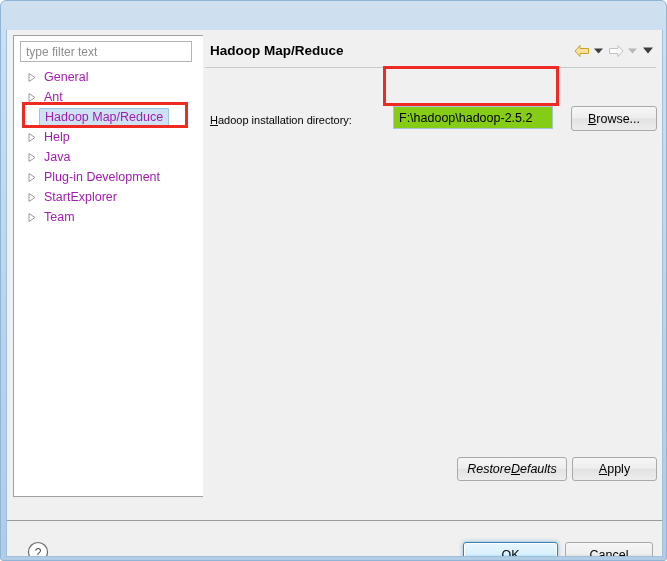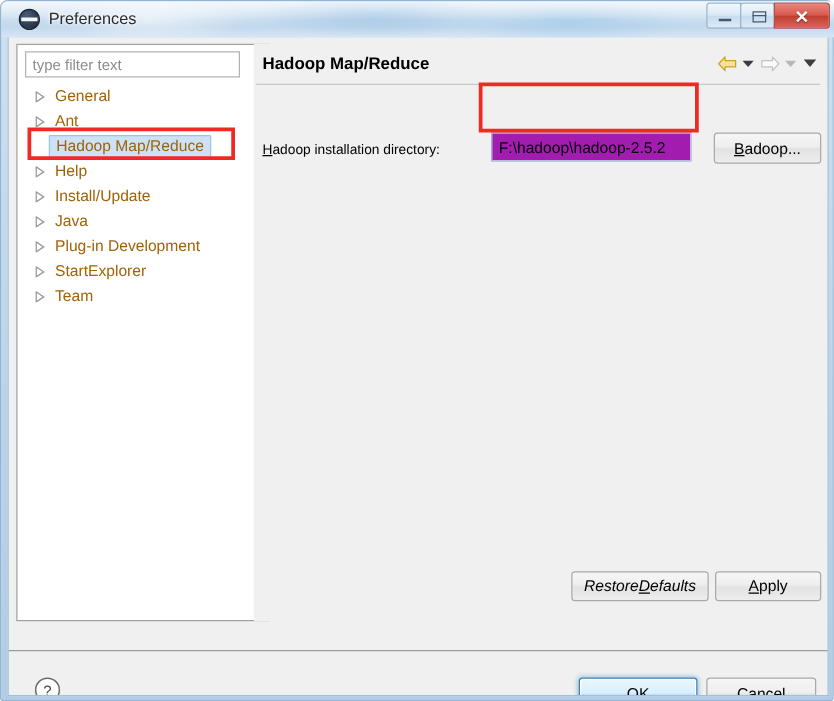--- a/index.html
+++ b/index.html
@@ -170,21 +170,21 @@
     left: 0; top: 31px;
     width: 100%;
   }
   .tree-item {
     position: relative;
     height: 20px;
     display: flex;
     align-items: center;
     padding-left: 14px;
     font-size: 12.5px;
-    color: #a16207;
+    color: #a21caf;
     white-space: nowrap;
   }
   .tree-item .arrow {
     width: 14px;
     display: inline-block;
     flex: 0 0 14px;
     color: #9a9a9a;
     font-size: 9px;
     line-height: 1;
   }
@@ -239,21 +239,21 @@
     white-space: nowrap;
   }
   .field-label u { text-decoration: underline; }
 
   .dir-input {
     position: absolute;
     left: 190px; top: 71px;
     width: 160px;
     height: 23px;
     box-sizing: border-box;
-    background: #a21caf;
+    background: #84cc16;
     border: 1px solid #a8c4da;
     font-size: 12.5px;
     color: #000000;
     padding: 2px 5px;
     outline: none;
     font-family: "Liberation Sans", sans-serif;
   }
 
   .btn {
     box-sizing: border-box;
@@ -330,37 +330,20 @@
     z-index: 50;
   }
   .annot-tree  { left: 21px;  top: 101px; width: 166px; height: 26px; }
   .annot-input { left: 382px; top: 65px;  width: 176px; height: 40px; }
 </style>
 </head>
 <body>
 
 <div class="window">
 
-  <div class="titlebar">
-    <div class="sheen"></div>
-    <div class="title-icon"></div>
-    <div class="title-text">Preferences</div>
-
-    <div class="winbtns">
-      <div class="winbtn min">
-        <span class="glyph-min"></span>
-      </div>
-      <div class="winbtn">
-        <span class="glyph-restore"></span>
-      </div>
-      <div class="winbtn close">
-        <span class="glyph-close">✕</span>
-      </div>
-    </div>
-  </div>
 
   <div class="client">
 
     <div class="tree-panel">
       <input class="filter-box" type="text" placeholder="type filter text" style="">
 
       <div class="tree">
 
         <div class="tree-item">
           <span class="arrow">
@@ -387,28 +370,20 @@
 
         <div class="tree-item">
           <span class="arrow">
             <svg width="8" height="9" viewBox="0 0 8 9">
                 <polygon points="1,0.5 7,4.5 1,8.5" fill="none" stroke="#9a9a9a" stroke-width="1"></polygon>
               </svg>
           </span>
           <span class="label">Help</span>
         </div>
 
-        <div class="tree-item">
-          <span class="arrow">
-            <svg width="8" height="9" viewBox="0 0 8 9">
-                <polygon points="1,0.5 7,4.5 1,8.5" fill="none" stroke="#9a9a9a" stroke-width="1"></polygon>
-              </svg>
-          </span>
-          <span class="label">Install/Update</span>
-        </div>
 
         <div class="tree-item">
           <span class="arrow">
             <svg width="8" height="9" viewBox="0 0 8 9">
                 <polygon points="1,0.5 7,4.5 1,8.5" fill="none" stroke="#9a9a9a" stroke-width="1"></polygon>
               </svg>
           </span>
           <span class="label">Java</span>
         </div>
 
@@ -474,21 +449,21 @@
             </svg>
         </span>
       </div>
 
       <div class="field-label"><u>H</u><span>adoop installation directory:</span></div>
 
       <input class="dir-input" type="text" value="F:\hadoop\hadoop-2.5.2" style="">
 
       <div class="btn browse-btn">
           <u>B</u>
-          <span>adoop...</span>
+          <span>rowse...</span>
         </div>
 
       <div class="btn restore-btn">
           <span>Restore </span>
           <u>D</u>
           <span>efaults</span>
         </div>
 
       <div class="btn apply-btn">
           <u>A</u>

